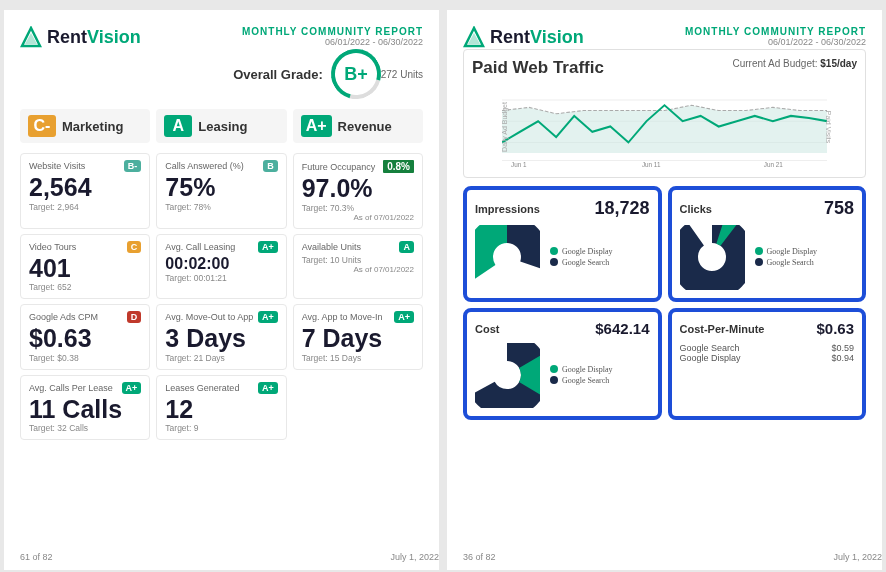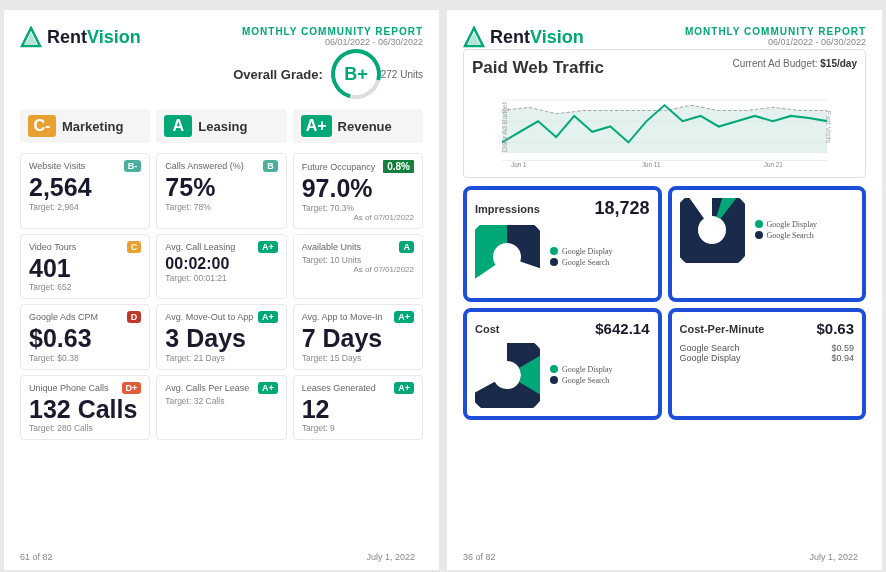--- a/index.html
+++ b/index.html
@@ -190,21 +190,21 @@
     .metric-asof {
       font-size: 8px;
       color: #888;
       text-align: right;
     }
     
     .page-footer {
       position: absolute;
       bottom: 8px;
       left: 16px;
-      right: 24px;
+      right: 0;
       display: flex;
       justify-content: space-between;
       font-size: 9px;
       color: #888;
     }
     
     .ad-report-title {
       text-align: center;
       font-size: 14px;
       font-weight: bold;
@@ -448,31 +448,24 @@
           <span class="metric-grade-badge grade-a-plus">A+</span>
         </div>
         <div class="metric-value">7 Days</div>
         <div class="metric-target">Target: 15 Days</div>
       </div>
     </div>
 
     <div class="metrics-grid" style="margin-bottom:30px;">
       <div class="metric-card">
         <div class="metric-header">
-          <span class="metric-label">Unique Phone Calls</span>
-          <span class="metric-grade-badge grade-d-plus">D+</span>
-        </div>
-        <div class="metric-value">132 Calls</div>
-        <div class="metric-target">Target: 280 Calls</div>
-      </div>
-      <div class="metric-card">
-        <div class="metric-header">
           <span class="metric-label">Avg. Calls Per Lease</span>
           <span class="metric-grade-badge grade-a-plus">A+</span>
         </div>
+        <div class="metric-value">11 Calls</div>
         <div class="metric-target">Target: 32 Calls</div>
       </div>
       <div class="metric-card">
         <div class="metric-header">
           <span class="metric-label">Leases Generated</span>
           <span class="metric-grade-badge grade-a-plus">A+</span>
         </div>
         <div class="metric-value">12</div>
         <div class="metric-target">Target: 9</div>
       </div>
@@ -560,20 +553,24 @@
             </div>
             <div class="legend-item">
               <span class="legend-dot dot-navy"></span>
               <span>Google Search</span>
             </div>
           </div>
         </div>
       </div>
 
       <div class="metric-box">
+        <div class="metric-box-header">
+          <span class="metric-box-title">Clicks</span>
+          <span class="metric-box-value">758</span>
+        </div>
         <div class="pie-row">
           <svg width="65" height="65" viewBox="0 0 65 65">
 
             <circle cx="32" cy="32" r="28" fill="none" stroke="#1a2a4a" stroke-width="28" stroke-dasharray="167.9 176" stroke-dashoffset="9.4" transform="rotate(-90 32 32)"></circle>
             <circle cx="32" cy="32" r="28" fill="none" stroke="#00a878" stroke-width="28" stroke-dasharray="9.4 176" stroke-dashoffset="176.6" transform="rotate(-90 32 32)"></circle>
             <text x="32" y="35" text-anchor="middle" font-size="8" fill="#fff">94.7%</text>
           </svg>
           <div class="legend">
             <div class="legend-item">
               <span class="legend-dot dot-teal"></span>

